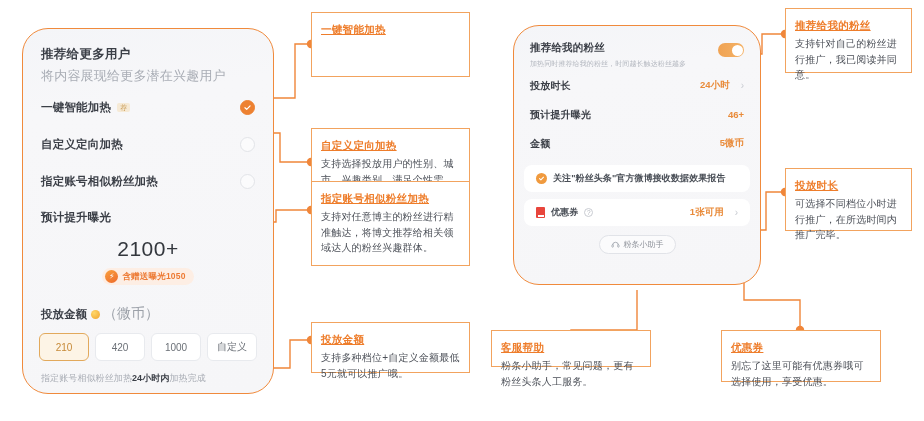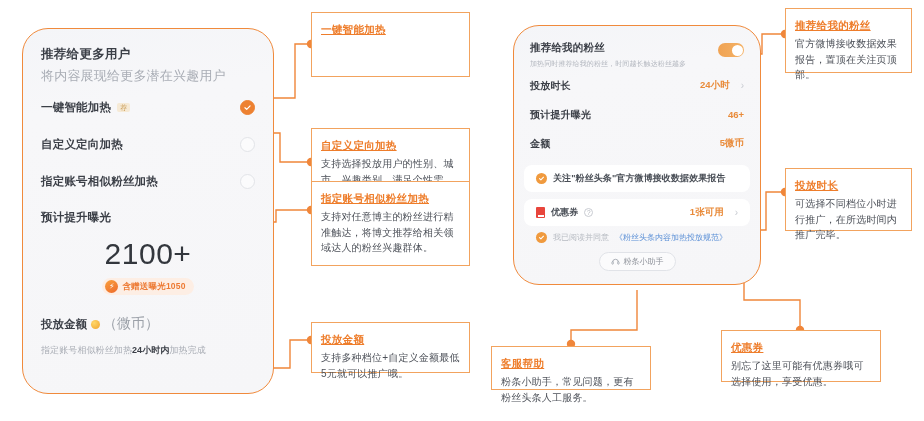--- a/index.html
+++ b/index.html
@@ -47,21 +47,21 @@
   }
   .radio.on{
     background:#ED8131;border-color:#ED8131;
     display:flex;align-items:center;justify-content:center;
   }
   .radio.on svg{width:9px;height:9px;}
 
   .sec-label{font-size:11.5px;color:#3b3f47;font-weight:bold;padding:10px 18px 0 18px;letter-spacing:.2px;}
 
   .big-num{
-    text-align:center;font-size:30px;color:#33373d;
+    text-align:center;font-size:21px;color:#33373d;
     font-weight:normal;margin-top:12px;letter-spacing:.5px;
   }
   .gift-pill{
     margin:7px auto 0 auto;width:max-content;
     background:#fdeee4;border-radius:9px;
     display:flex;align-items:center;gap:4px;
     padding:2px 8px 2px 3px;
   }
   .bolt{
     width:13px;height:13px;border-radius:50%;
@@ -250,20 +250,26 @@
     </div>
 
     <div class="amt-head">
       <span class="t1">投放金额</span>
       <span class="t2">
         <span class="coin"></span>
         <span>（微币）</span>
       </span>
     </div>
 
+    <div class="amt-row">
+      <div class="amt-btn sel">210</div>
+      <div class="amt-btn">420</div>
+      <div class="amt-btn">1000</div>
+      <div class="amt-btn">自定义</div>
+    </div>
 
     <div class="foot-note">
       <span>指定账号相似粉丝加热</span><b>24小时内</b><span>加热完成</span>
     </div>
   </div>
 
   <div id="phone-right" class="phone">
 
     <div class="r-head">
       <div>
@@ -311,29 +317,20 @@
           <span class="wr-t">优惠券</span>
           <span class="qmark">?</span>
         </span>
         <span class="r-v">
           <span>1张可用</span>
           <span class="chev">›</span>
         </span>
       </div>
     </div>
 
-    <div class="agree-row">
-      <span class="chk">
-        <svg viewBox="0 0 16 16">
-            <path d="M3.5 8.4 L6.6 11.3 L12.6 5.0" fill="none" stroke="#fff" stroke-width="2.4" stroke-linecap="round" stroke-linejoin="round"></path>
-          </svg>
-      </span>
-      <span class="agree-t">我已阅读并同意</span>
-      <span class="agree-link">《粉丝头条内容加热投放规范》</span>
-    </div>
 
     <div class="helper-wrap">
       <div class="helper">
         <svg class="hs" viewBox="0 0 16 16">
           <path d="M3 9 A5 5 0 0 1 13 9" fill="none" stroke="#9aa0a8" stroke-width="1.5"></path>
           <rect x="1.6" y="8.4" width="2.6" height="4.4" rx="1.2" fill="none" stroke="#9aa0a8" stroke-width="1.3"></rect>
           <rect x="11.8" y="8.4" width="2.6" height="4.4" rx="1.2" fill="none" stroke="#9aa0a8" stroke-width="1.3"></rect>
         </svg>
         <span>粉条小助手</span>
       </div>
@@ -354,29 +351,29 @@
     <div class="note-body">支持对任意博主的粉丝进行精准触达，将博文推荐给相关领域达人的粉丝兴趣群体。</div>
   </div>
 
   <div class="note" style="left:311px;top:322px;width:159px;height:51px;">
     <div class="note-title">投放金额</div>
     <div class="note-body">支持多种档位+自定义金额最低5元就可以推广哦。</div>
   </div>
 
   <div class="note" style="left:785px;top:8px;width:127px;height:65px;">
     <div class="note-title">推荐给我的粉丝</div>
-    <div class="note-body">官方微博接收数据效果报告，置顶在关注页顶部。</div>
+    <div class="note-body">支持针对自己的粉丝进行推广，我已阅读并同意。</div>
   </div>
 
   <div class="note" style="left:785px;top:168px;width:127px;height:63px;">
     <div class="note-title">投放时长</div>
     <div class="note-body">可选择不同档位小时进行推广，在所选时间内推广完毕。</div>
   </div>
 
-  <div class="note" style="left:491px;top:330px;width:160px;height:44px;margin-top:16px;">
+  <div class="note" style="left:491px;top:330px;width:160px;height:37px;">
     <div class="note-title">客服帮助</div>
     <div class="note-body">粉条小助手，常见问题，更有粉丝头条人工服务。</div>
   </div>
 
   <div class="note" style="left:721px;top:330px;width:160px;height:52px;">
     <div class="note-title">优惠券</div>
     <div class="note-body">别忘了这里可能有优惠券哦可选择使用，享受优惠。</div>
   </div>
 
 </div>

